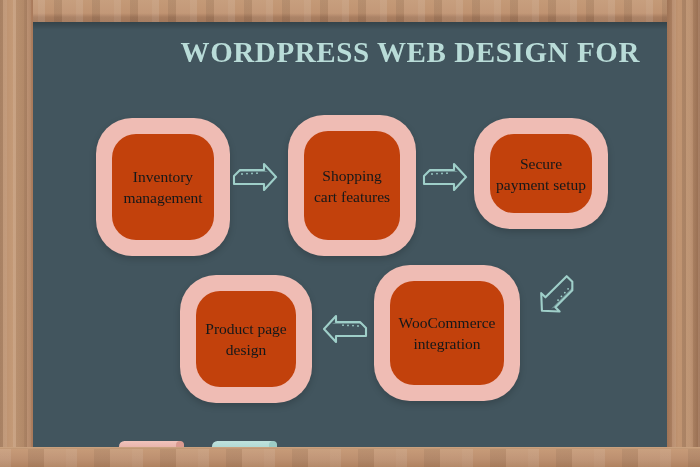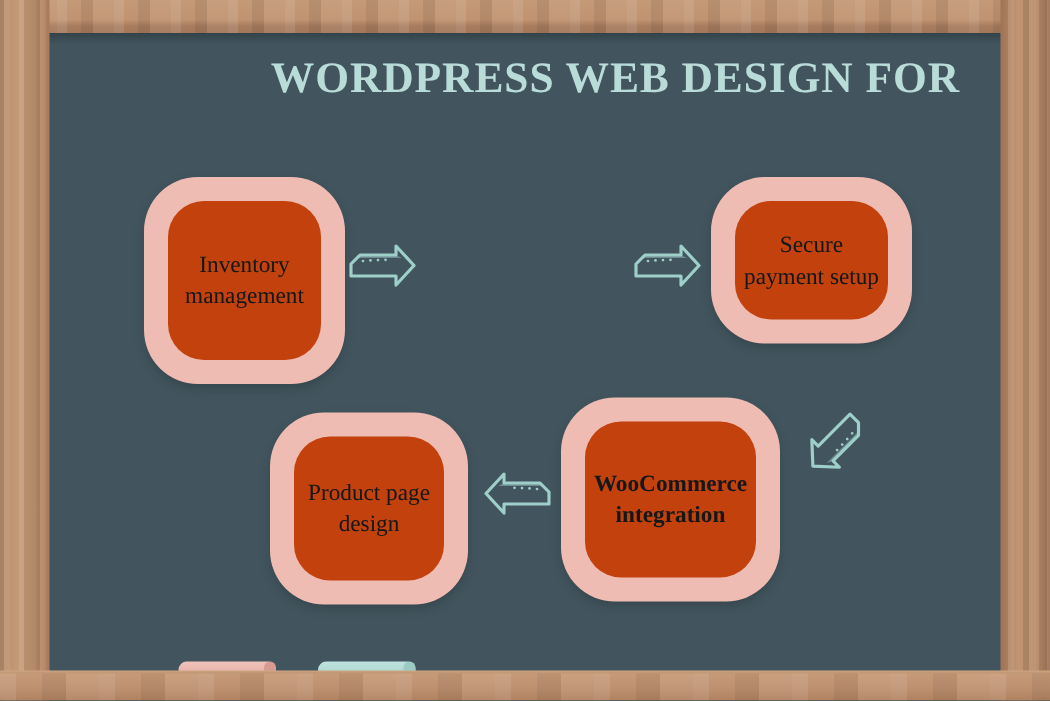--- a/index.html
+++ b/index.html
@@ -97,21 +97,21 @@
     font-family:"Liberation Serif", serif;
     font-size:15.5px;
     line-height:21px;
     padding:0 6px;
     box-sizing:border-box;
   }
   .pbox.b1{left:96px;top:118px;width:134px;height:138px;}
   .pbox.b2{left:288px;top:115px;width:128px;height:141px;}
   .pbox.b3{left:474px;top:118px;width:134px;height:111px;}
   .pbox.b4{left:180px;top:275px;width:132px;height:128px;}
-  .pbox.b5{left:374px;top:265px;width:146px;height:136px;font-weight:bold;}
+  .pbox.b5{left:374px;top:265px;width:146px;height:136px;}
 
   
   .arrow{position:absolute;}
 
   
   .chalk{position:absolute;height:11px;border-radius:6px;}
   .chalk-pink{
     left:119px;top:441px;width:65px;
     background:linear-gradient(180deg,#f0c3bb,#e3a9a0);
   }
@@ -148,20 +148,23 @@
       <path d="M6 16 L12 10 L36 10 L36 4 L48 17 L36 30 L36 24 L6 24 Z" fill="none" stroke="#9fcfc9" stroke-width="2.1" stroke-linejoin="round"></path>
       <path d="M6 16 L10 12 L40 12 L36 10 L12 10 Z" fill="#9fcfc9" opacity="0.45"></path>
       <path d="M36 4 L40 7 L50 18 L48 17 Z" fill="#9fcfc9" opacity="0.3"></path>
       <circle cx="14" cy="14" r="0.9" fill="#9fcfc9"></circle>
       <circle cx="19" cy="13.6" r="0.9" fill="#9fcfc9"></circle>
       <circle cx="24" cy="13.4" r="0.9" fill="#9fcfc9"></circle>
       <circle cx="29" cy="13.2" r="0.9" fill="#9fcfc9"></circle>
     </svg>
   </div>
 
+  <div class="pbox b2">
+    <div class="inner">Shopping cart features</div>
+  </div>
 
   <div class="arrow" style="left:418px;top:160px;">
     <svg width="52" height="42" viewBox="0 0 52 42">
       <path d="M6 16 L12 10 L36 10 L36 4 L48 17 L36 30 L36 24 L6 24 Z" fill="none" stroke="#9fcfc9" stroke-width="2.1" stroke-linejoin="round"></path>
       <path d="M6 16 L10 12 L40 12 L36 10 L12 10 Z" fill="#9fcfc9" opacity="0.45"></path>
       <path d="M36 4 L40 7 L50 18 L48 17 Z" fill="#9fcfc9" opacity="0.3"></path>
       <circle cx="14" cy="14" r="0.9" fill="#9fcfc9"></circle>
       <circle cx="19" cy="13.6" r="0.9" fill="#9fcfc9"></circle>
       <circle cx="24" cy="13.4" r="0.9" fill="#9fcfc9"></circle>
       <circle cx="29" cy="13.2" r="0.9" fill="#9fcfc9"></circle>

